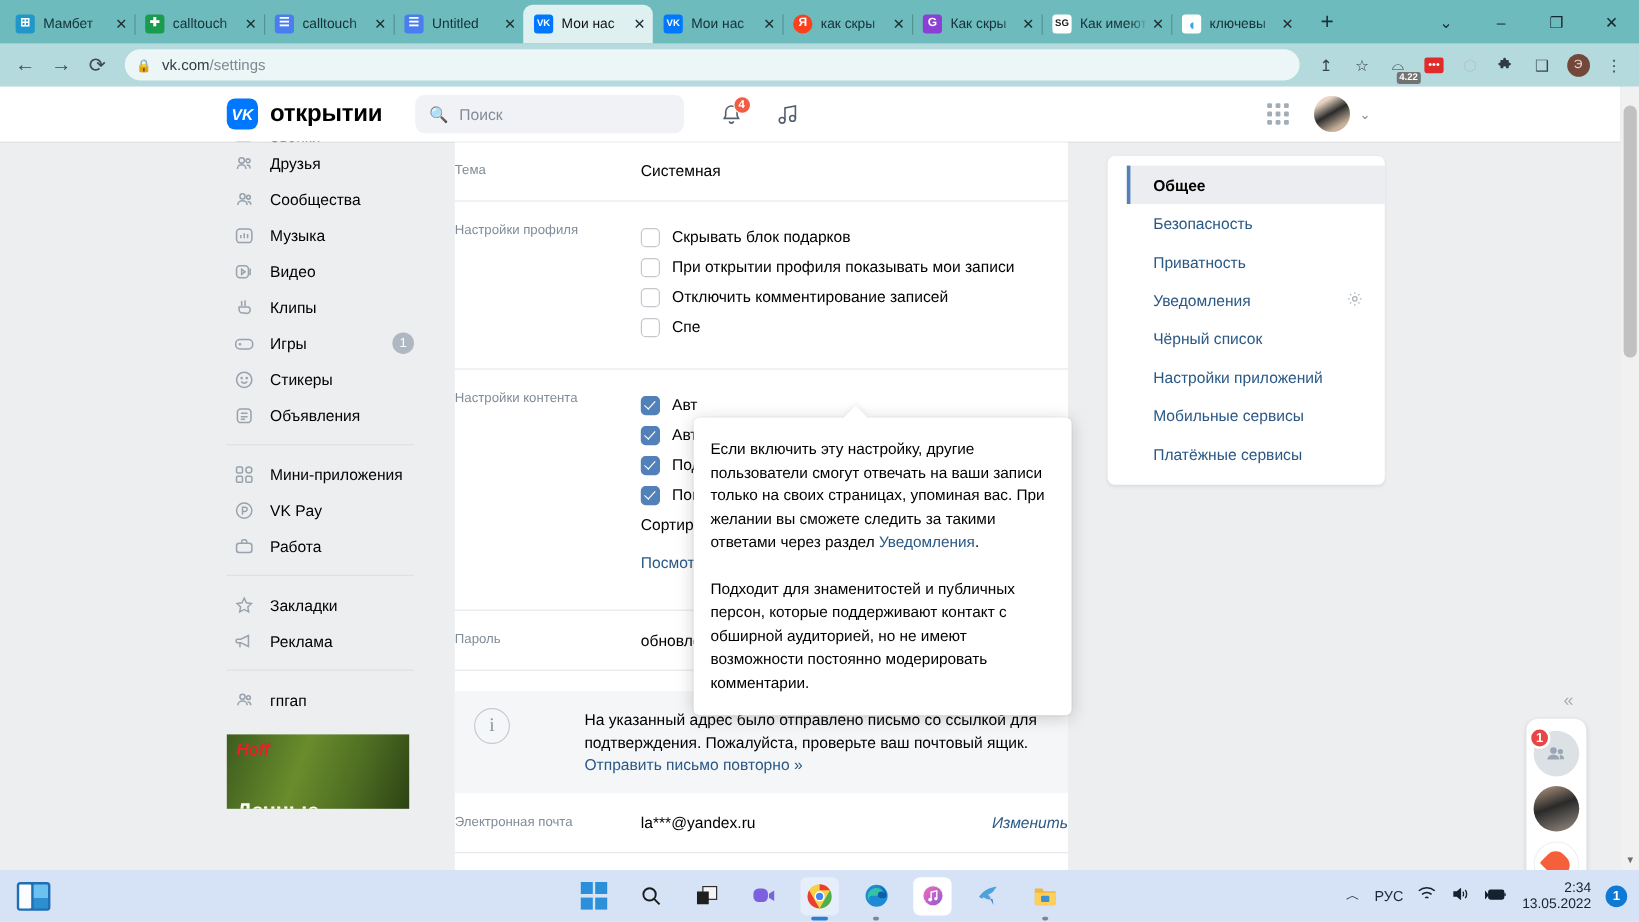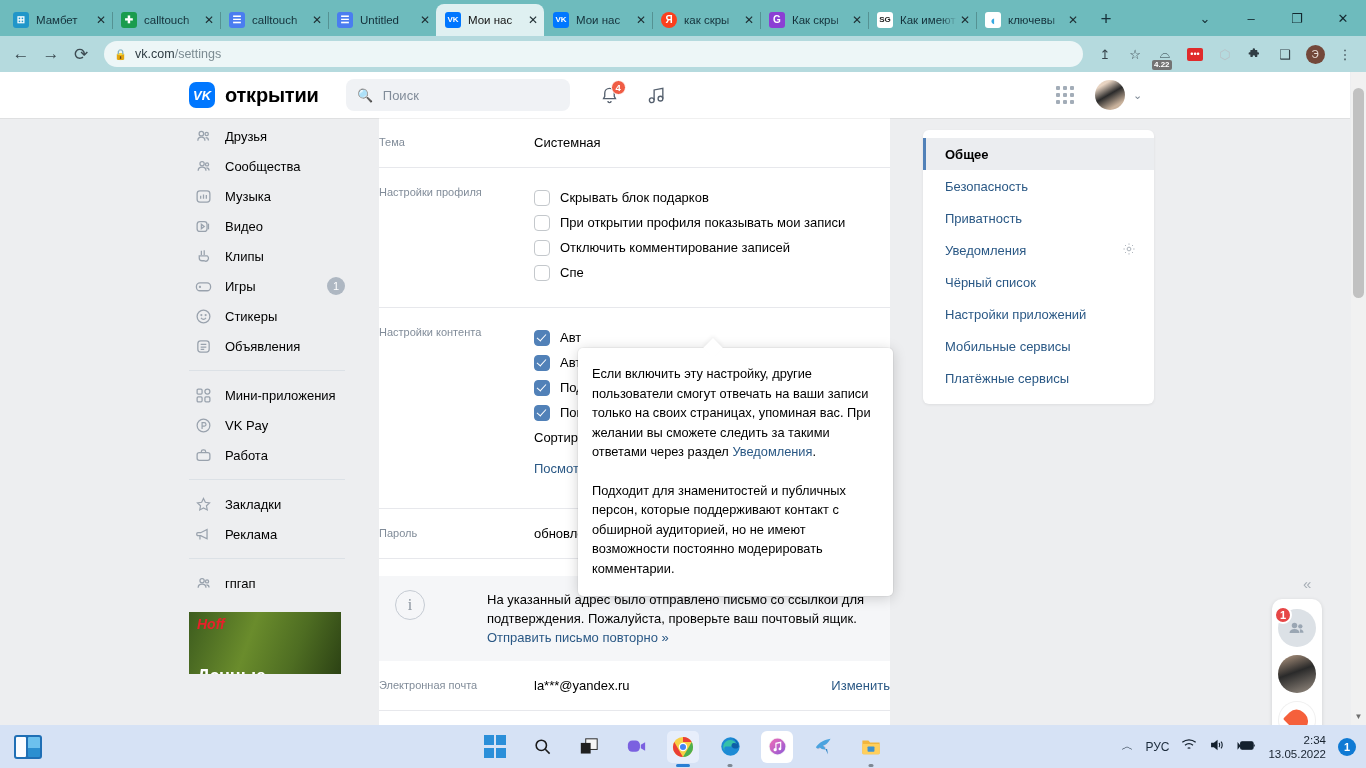--- a/index.html
+++ b/index.html
@@ -63,21 +63,21 @@
   }
   .omnibox .lock { font-size: 10.5px; margin-right: 8px; color: #4a5a61; }
   .omnibox .url { color: #2f3c43; }
   .omnibox .url .dim { color: #7b8b92; }
   .tbicons { display: flex; align-items: center; flex: 0 0 auto; }
   .tbicon {
     width: 26px; height: 26px; display: flex; align-items: center; justify-content: center;
     font-size: 13px; color: #37454c; position: relative; margin: 0 2px;
   }
   .ext-badge {
-    position: absolute; bottom: -3px; left: 0px; background: #737373; color: #fff;
+    position: absolute; bottom: -3px; left: 12px; background: #737373; color: #fff;
     font-size: 8px; font-weight: bold; padding: 0 2px; border-radius: 2px; line-height: 10px;
   }
   .avatar-chrome {
     width: 19px; height: 19px; border-radius: 50%; background: #73483a; color: #e9ddd6;
     font-size: 10px; display: flex; align-items: center; justify-content: center;
   }
 
   
   .page {
     position: absolute; top: 72px; left: 0; width: 1366px; height: 653px;
@@ -148,21 +148,21 @@
   .nav-ad .adt { position: absolute; left: 8px; top: 26px; color: #fff; font-weight: bold; font-size: 18px; margin-top: 28px; }
 
   
   .content {
     position: absolute; top: 46px; left: 379px; width: 511px; background: #fff;
     bottom: -40px; font-size: 13px;
   }
   .row { display: flex; padding: 17px 0 0 0; position: relative; }
   .row-label { width: 155px; flex: 0 0 155px; color: #818c99; font-size: 11px; padding-top: 1px; }
   .row-body { flex: 1 1 auto; color: #000; }
-  .row-action { position: absolute; right: 0; top: 17px; color: #2a5885; font-size: 13px; }
+  .row-action { position: absolute; right: 0; top: 17px; color: #2a5885; font-size: 13px; font-style: italic; }
   .divider { height: 1px; background: #e7e8ec; margin-top: 17px; }
 
   .cb-row { display: flex; align-items: center; height: 25px; margin-bottom: 0; }
   .cb {
     width: 16px; height: 16px; border-radius: 4px; border: 1.6px solid #c4c8cc; background: #fff;
     flex: 0 0 16px; margin-right: 10px;
   }
   .cb.checked {
     background: #5181b8; border-color: #5181b8; position: relative;
   }
@@ -194,21 +194,21 @@
   }
   .tooltip:before {
     content: ""; position: absolute; top: -7px; left: 128px; width: 14px; height: 14px;
     background: #fff; transform: rotate(45deg); box-shadow: -2px -2px 4px rgba(0,0,0,0.05);
   }
   .tooltip p + p { margin-top: 19px; }
 
   
   .rightmenu {
     position: absolute; top: 58px; left: 923px; width: 231px; background: #fff;
-    border-radius: 6px; padding: 8px 0 10px 0; box-shadow: 0 1px 3px rgba(0,0,0,0.07);
+    border-radius: 6px; padding: 8px 0 10px 16px; box-shadow: 0 1px 3px rgba(0,0,0,0.07);
   }
   .rm-item {
     height: 32px; display: flex; align-items: center; padding-left: 22px;
     font-size: 13px; color: #2a5885; position: relative;
   }
   .rm-item.active {
     background: #ebedf0; color: #000; font-weight: bold;
   }
   .rm-item.active:before {
     content: ""; position: absolute; left: 0; top: 0; bottom: 0; width: 3px; background: #5181b8;

